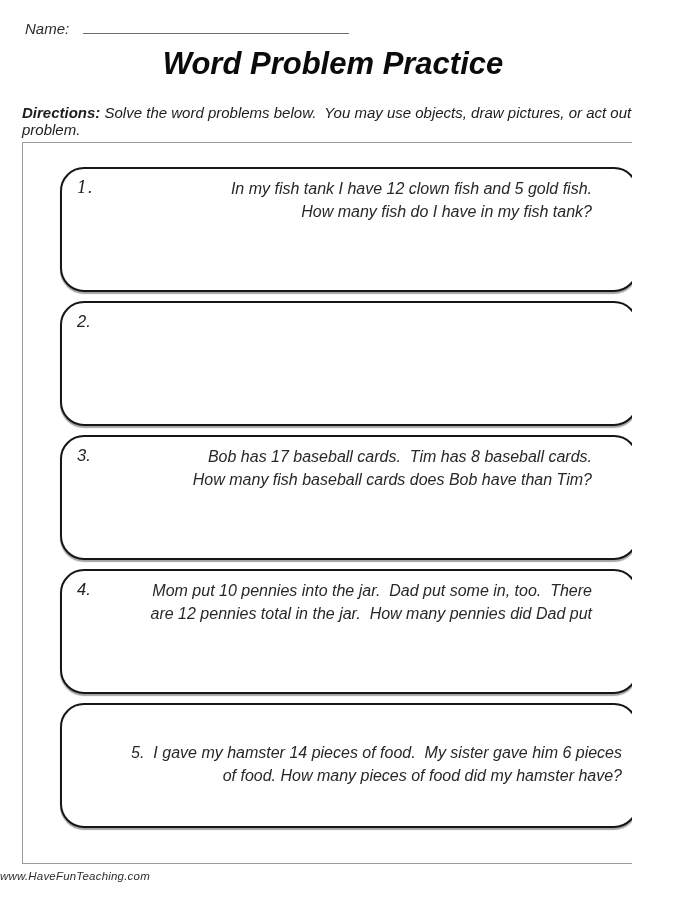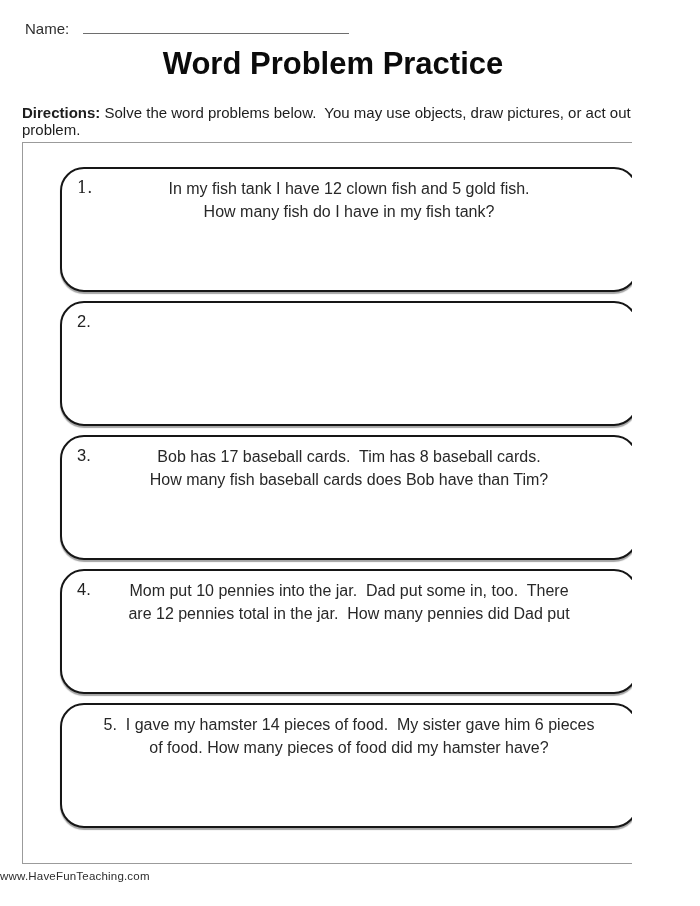--- a/index.html
+++ b/index.html
@@ -4,20 +4,21 @@
 <style>
   html, body { margin: 0; padding: 0; background: #ffffff; }
   .page {
     position: relative;
     width: 632px;
     height: 906px;
     background: #ffffff;
     font-family: "Liberation Sans", sans-serif;
     color: #222222;
     overflow: hidden;
+    font-style: italic;
   }
 
   
   .name-row {
     position: absolute;
     top: 20px;
     left: 25px;
     font-size: 15px;
     color: #2e2e2e;
   }
@@ -85,27 +86,27 @@
     top: 9px;
     font-size: 16.5px;
     color: #222222;
   }
   .problem.p1 .num {
     font-family: "DejaVu Serif", serif;
     font-size: 16px;
   }
   .ptext {
     padding: 8px 44px 0 44px;
-    text-align: center;
+    text-align: right;
     font-size: 16px;
     line-height: 23px;
     color: #282828;
   }
   .ptext .line { white-space: pre; }
-  .problem.p5 .ptext { padding: 8px 14px 0 14px; }
+  .problem.p5 .ptext { padding: 8px 14px 0 14px; margin-top: 28px; }
   .problem.p5 .inline-num { white-space: pre; }
 
   
   .footer {
     position: absolute;
     top: 870px;
     left: 0;
     width: 100%;
     text-align: left;
     font-size: 11.5px;

